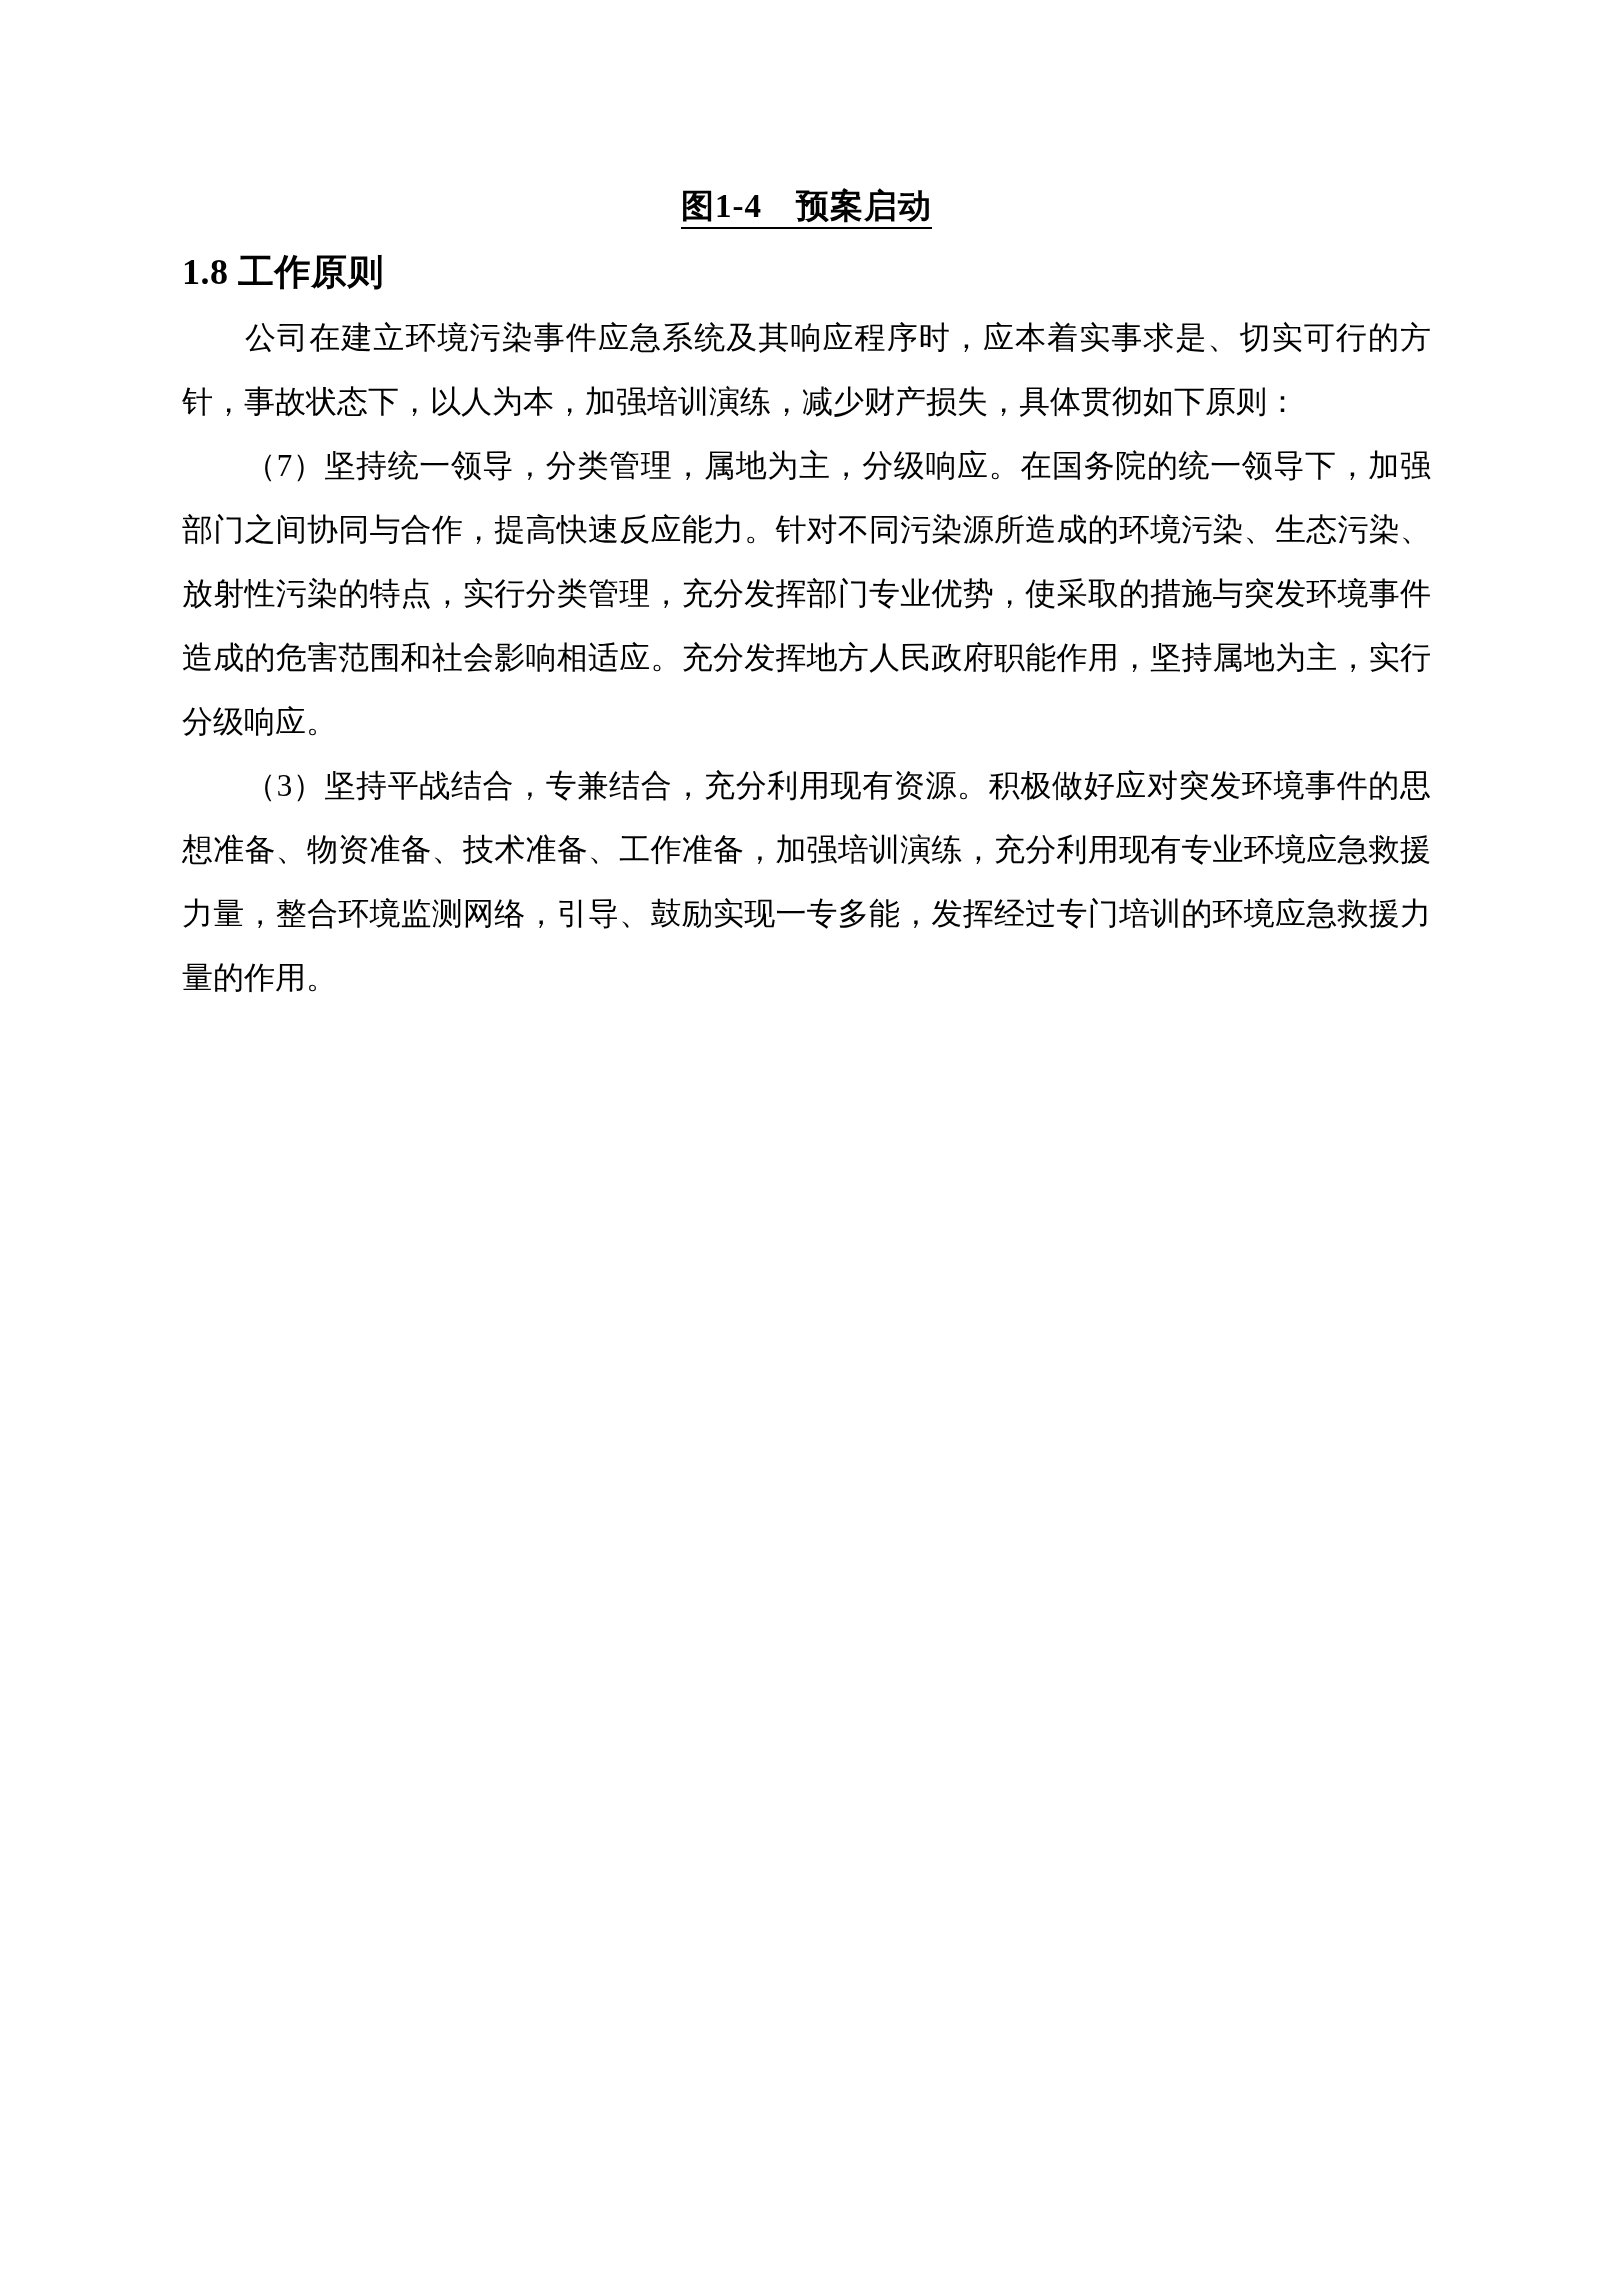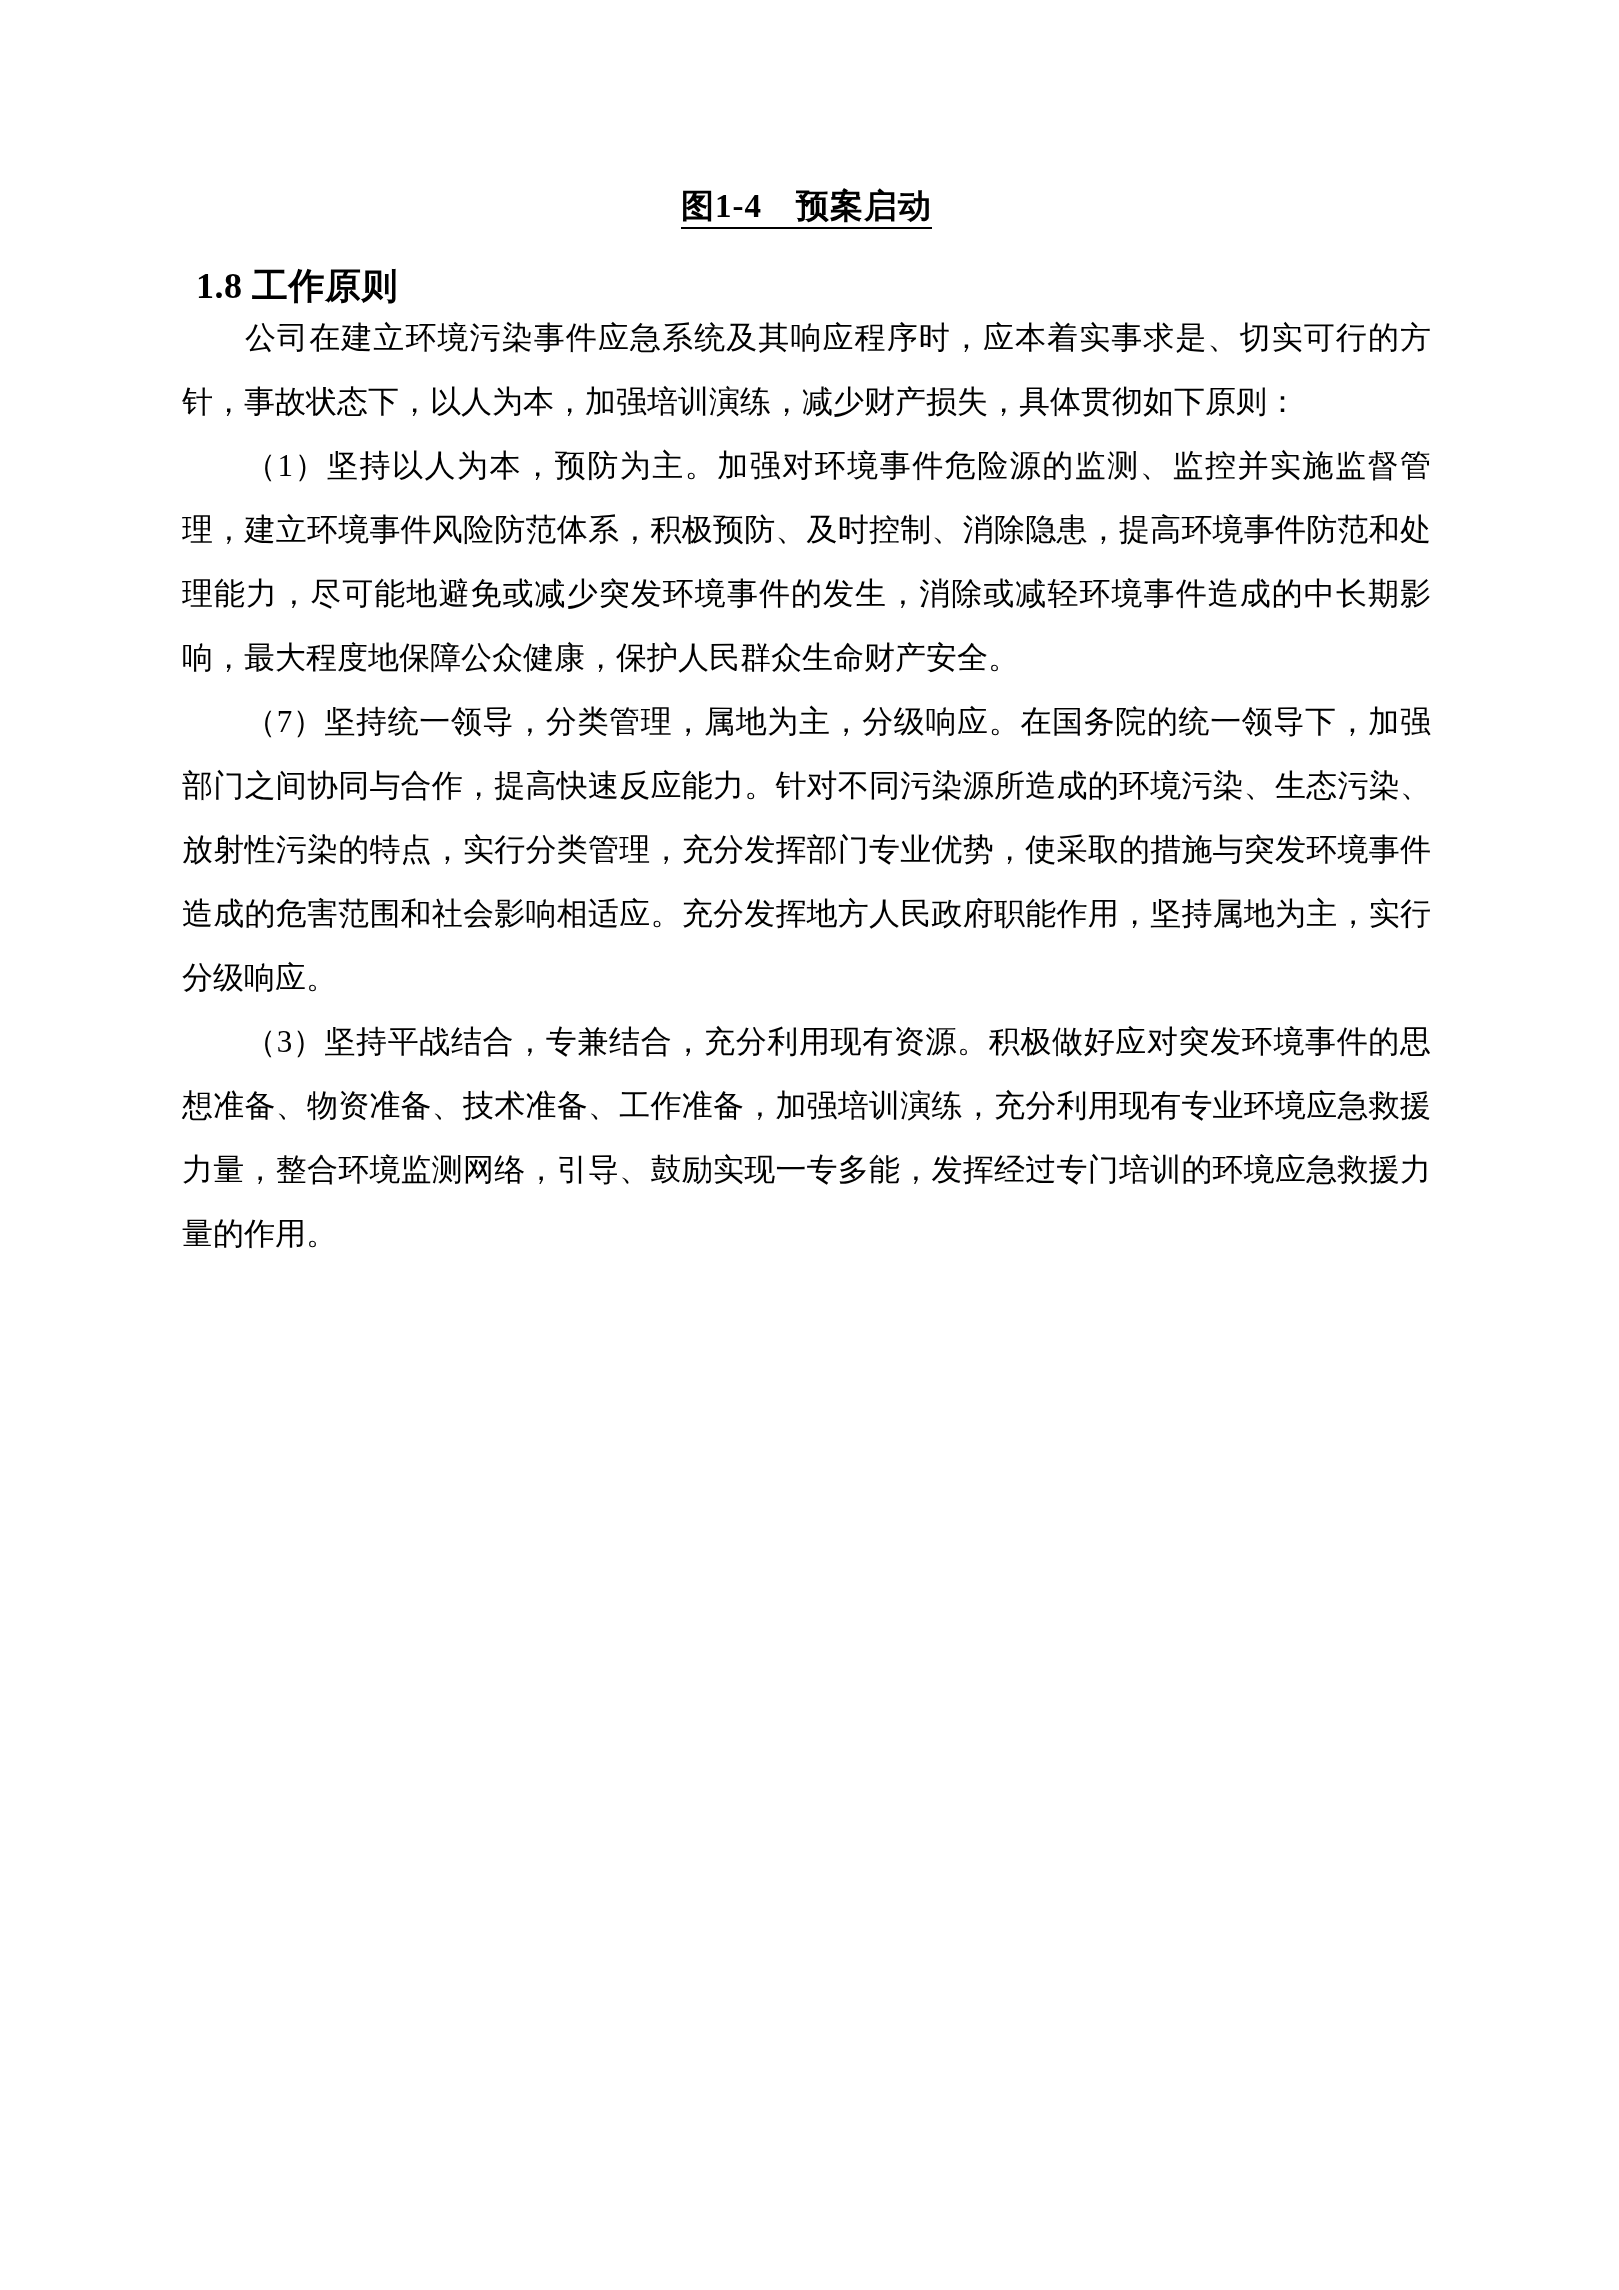--- a/index.html
+++ b/index.html
@@ -35,21 +35,21 @@
     letter-spacing: 1px;
   }
   .figure-caption-text {
     border-bottom: 2.9px solid #000000;
     padding-bottom: 2.9px;
   }
   .section-heading {
     position: absolute;
     top: 251px;
     left: 182px;
-    margin: 14px;
+    margin: 0;
     font-size: 36px;
     font-weight: bold;
     line-height: 1.2;
     letter-spacing: 0.5px;
   }
   .content {
     position: absolute;
     top: 306px;
     left: 182px;
     width: 1249px;
@@ -78,21 +78,20 @@
 <div class="page">
 
   <div class="figure-caption">
     <span class="figure-caption-text">图1-4　预案启动</span>
   </div>
 
   <h2 class="section-heading">1.8 工作原则</h2>
 
   <div class="content">
     <p>公司在建立环境污染事件应急系统及其响应程序时，应本着实事求是、切实可行的方针，事故状态下，以人为本，加强培训演练，减少财产损失，具体贯彻如下原则：</p>
-    <p>（1）坚持以人为本，预防为主。加强对环境事件危险源的监测、监控并实施监督管理，建立环境事件风险防范体系，积极预防、及时控制、消除隐患，提高环境事件防范和处理能力，尽可能地避免或减少突发环境事件的发生，消除或减轻环境事件造成的中长期影响，最大程度地保障公众健康，保护人民群众生命财产安全。</p>
     <p>（7）坚持统一领导，分类管理，属地为主，分级响应。在国务院的统一领导下，加强部门之间协同与合作，提高快速反应能力。针对不同污染源所造成的环境污染、生态污染、放射性污染的特点，实行分类管理，充分发挥部门专业优势，使采取的措施与突发环境事件造成的危害范围和社会影响相适应。充分发挥地方人民政府职能作用，坚持属地为主，实行分级响应。</p>
     <p>（3）坚持平战结合，专兼结合，充分利用现有资源。积极做好应对突发环境事件的思想准备、物资准备、技术准备、工作准备，加强培训演练，充分利用现有专业环境应急救援力量，整合环境监测网络，引导、鼓励实现一专多能，发挥经过专门培训的环境应急救援力量的作用。</p>
   </div>
 
   <div class="page-number">12</div>
 
 </div>
 
 
 </body></html>

